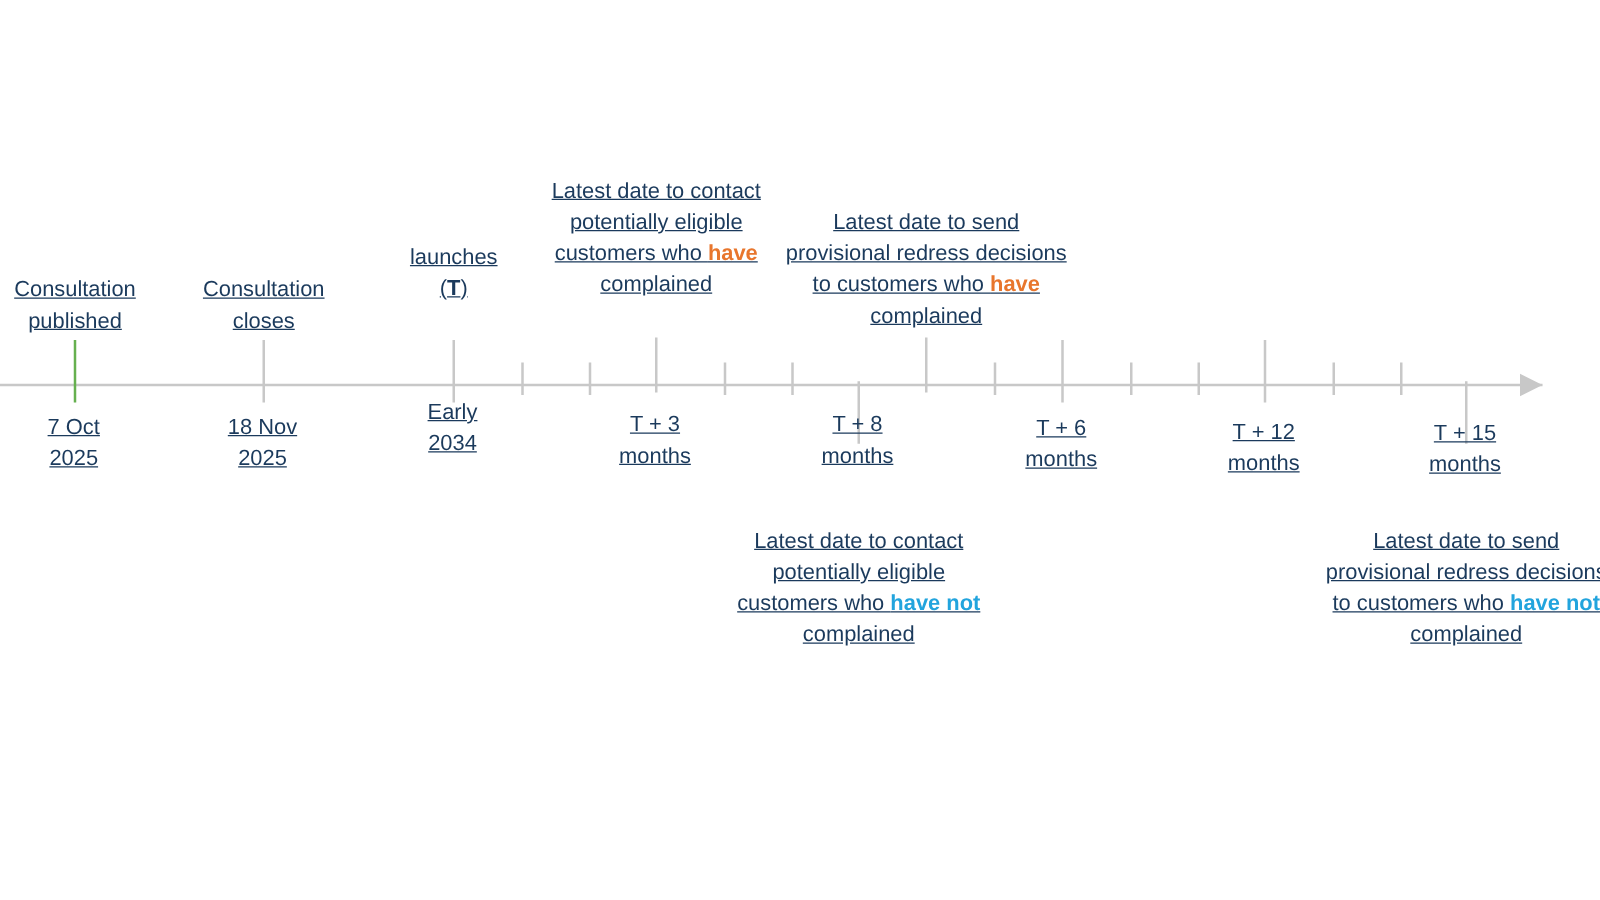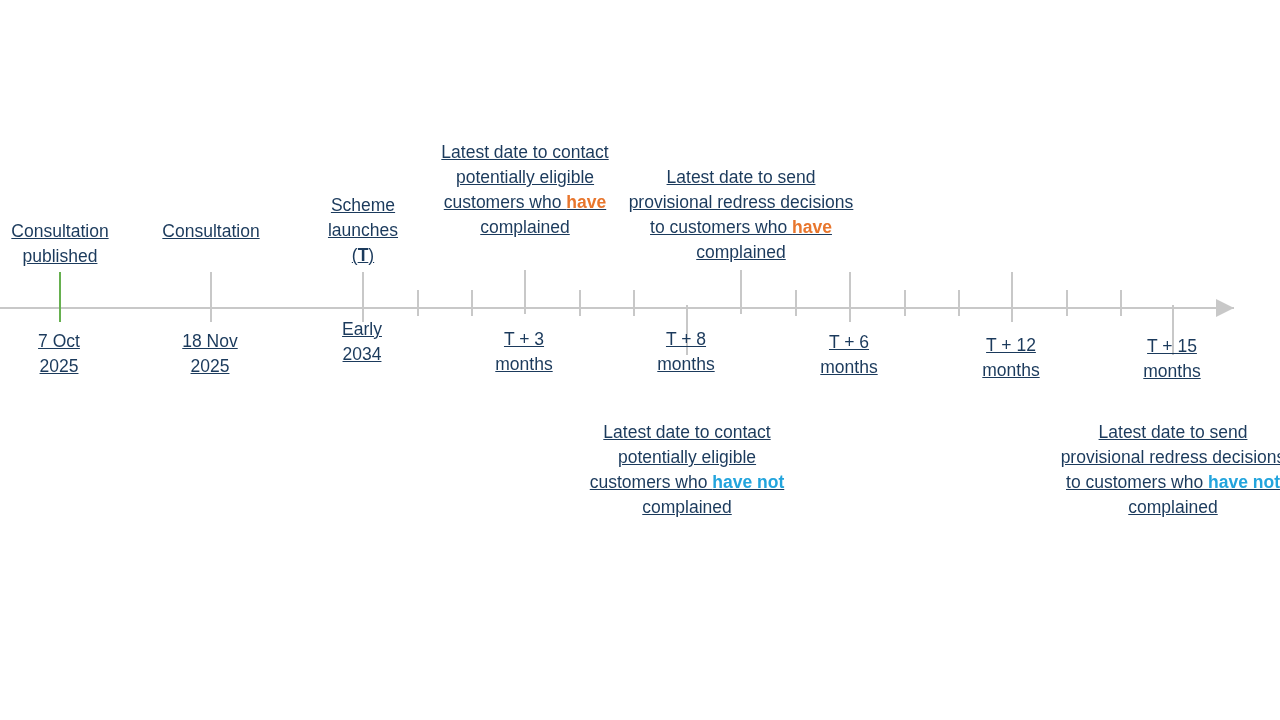--- a/index.html
+++ b/index.html
@@ -119,24 +119,24 @@
   <div class="tick tick-callout-down" style="left:686px"></div>
   <div class="tick tick-callout-down" style="left:1172px"></div>
 
   <div class="lbl lbl-above" style="left: 60px; top: 219px; width: 180px;">
     <div>Consultation</div>
     <div>published</div>
   </div>
 
   <div class="lbl lbl-above" style="left: 211px; top: 219px; width: 180px;">
     <div>Consultation</div>
+    <div>closes</div>
   </div>
 
   <div class="lbl lbl-above" style="left: 363px; top: 193px; width: 160px;">
-    <div>Scheme</div>
     <div>launches</div>
     <div><span>(</span><span class="bold-t">T</span><span>)</span></div>
   </div>
 
   <div class="lbl lbl-above" style="left: 525px; top: 140px; width: 200px;">
     <span>Latest date to contact potentially eligible customers who </span><span class="em-orange">have</span><span> complained</span>
   </div>
 
   <div class="lbl lbl-above" style="left: 741px; top: 165px; width: 230px;">
     <span>Latest date to send provisional redress decisions to customers who </span><span class="em-orange">have</span><span> complained</span>

